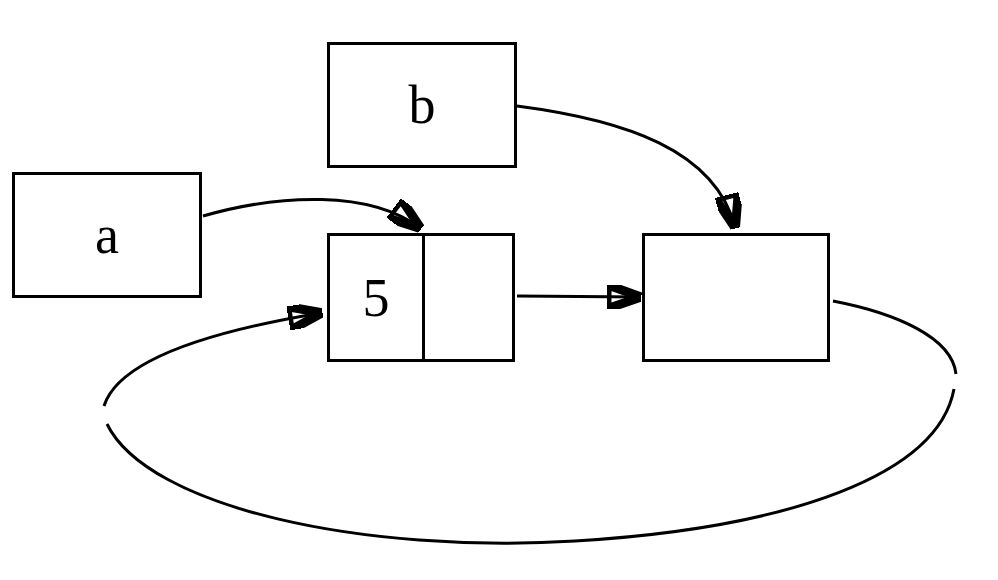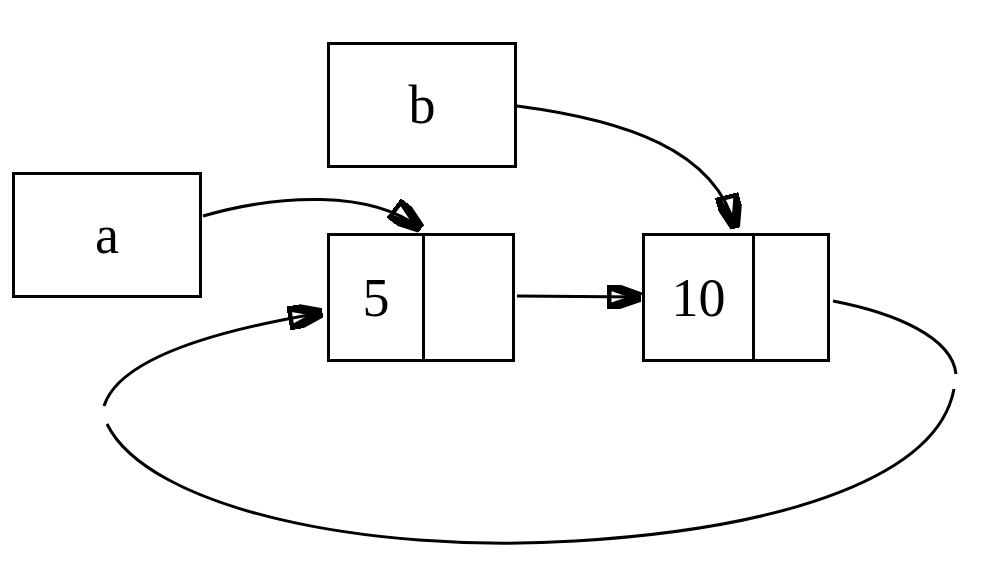--- a/index.html
+++ b/index.html
@@ -105,21 +105,18 @@
   <div class="node" style="left:327px; top:233px;">
     <div class="cell value" style="width:95px;">
       <span class="label">5</span>
     </div>
     <div class="cell next">
       <span class="label"></span>
     </div>
   </div>
 
   <div class="node" style="left:642px; top:233px;">
-    <div class="cell value" style="width:110px;">
-      <span class="label">10</span>
-    </div>
     <div class="cell next">
       <span class="label"></span>
     </div>
   </div>
 
 </div>
 
 </body></html>

